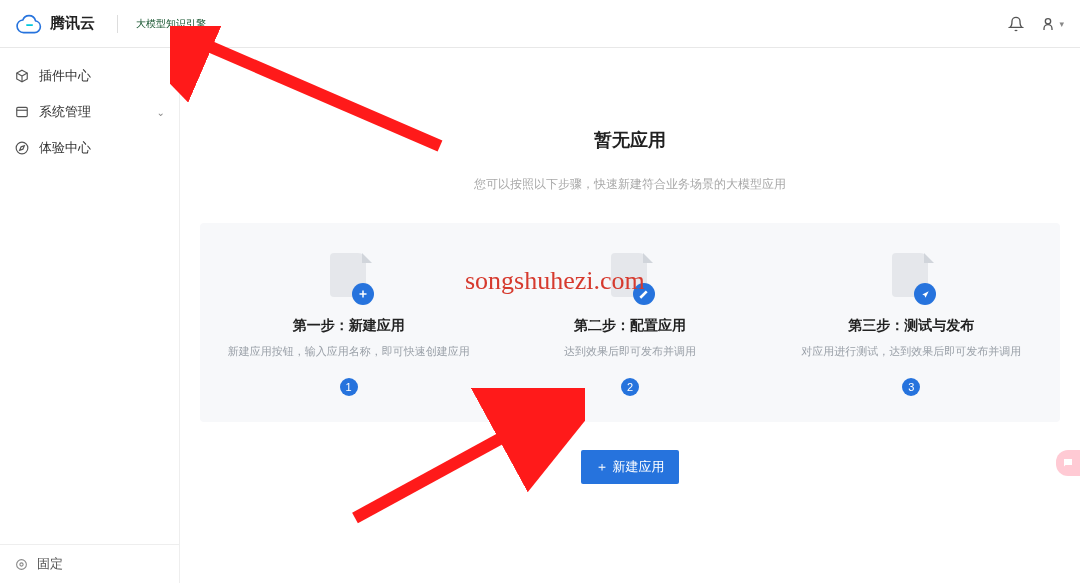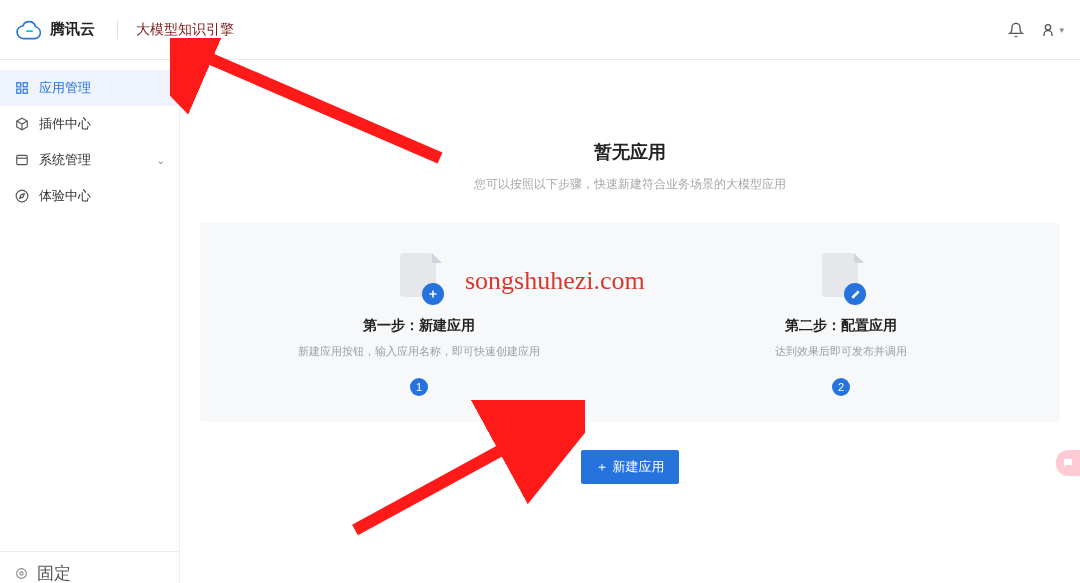--- a/index.html
+++ b/index.html
@@ -7,31 +7,31 @@
       font-family: -apple-system, "PingFang SC", "Microsoft YaHei", sans-serif;
       background: #fff;
       width: 1080px;
       height: 583px;
       overflow: hidden;
       position: relative;
     }
 
     
     .header {
-      height: 60px;
+      height: 48px;
       display: flex;
       align-items: center;
       padding: 0 16px;
       border-bottom: 1px solid #e8e8e8;
     }
     .logo-group { display: flex; align-items: center; gap: 8px; }
     .logo-icon { width: 26px; height: 22px; }
     .brand-name { font-size: 15px; font-weight: 600; color: #222; margin-right: 4px; }
     .divider-v { width: 1px; height: 18px; background: #ddd; margin: 0 10px; }
-    .product-name { font-size: 14px; color: #7f1d1d; }
+    .product-name { font-size: 10px; color: #14532d; }
     .header-right { margin-left: auto; display: flex; align-items: center; gap: 16px; color: #555; }
     .bell-icon, .user-icon { display: flex; align-items: center; cursor: pointer; }
 
     
     .body-row { display: flex; height: calc(100% - 48px); }
 
     
     .sidebar {
       width: 180px;
       border-right: 1px solid #eee;
@@ -56,28 +56,28 @@
     }
     .nav-icon { width: 15px; height: 15px; display: flex; align-items: center; justify-content: center; flex-shrink: 0; }
     .nav-chevron { margin-left: auto; font-size: 10px; color: #888; }
     .sidebar-footer {
       margin-top: auto;
       border-top: 1px solid #eee;
       padding: 10px 14px;
       display: flex;
       align-items: center;
       gap: 8px;
-      font-size: 17px;
+      font-size: 13px;
       color: #555;
     }
 
     
     .main { flex: 1; position: relative; padding: 40px 20px 20px 20px; }
     .empty-title { text-align: center; font-size: 18px; font-weight: 600; color: #222; margin-top: 40px; font-family: Liberation Mono, monospace; }
-    .empty-sub { text-align: center; font-size: 12px; color: #a8a8a8; margin-top: 12px; }
+    .empty-sub { text-align: center; font-size: 12px; color: #a8a8a8; margin-top: 24px; }
 
     .steps-wrap {
       margin: 30px 0 0 0;
       background: #f7f8fa;
       padding: 30px 8px 26px 8px;
       display: flex;
       justify-content: space-around;
       border-radius: 4px;
     }
     .step {
@@ -172,31 +172,20 @@
           <path d="M6 21v-2a6 6 0 0112 0v2"></path>
       </svg>
       <span style="font-size:9px;margin-left:3px;color:#888">▾</span>
     </span>
   </div>
 </div>
 
 <div class="body-row">
 
   <div class="sidebar">
-    <div class="nav-item active">
-      <span class="nav-icon">
-        <svg width="14" height="14" viewBox="0 0 24 24" fill="none" stroke="#2673dd" stroke-width="2">
-            <rect x="3" y="3" width="7" height="7"></rect>
-            <rect x="14" y="3" width="7" height="7"></rect>
-            <rect x="3" y="14" width="7" height="7"></rect>
-            <rect x="14" y="14" width="7" height="7"></rect>
-          </svg>
-      </span>
-      <span>应用管理</span>
-    </div>
     <div class="nav-item">
       <span class="nav-icon">
         <svg width="14" height="14" viewBox="0 0 24 24" fill="none" stroke="#555" stroke-width="2">
             <path d="M12 2l9 5v10l-9 5-9-5V7z"></path>
             <path d="M12 22V12M12 12l9-5M12 12L3 7"></path>
           </svg>
       </span>
       <span>插件中心</span>
     </div>
     <div class="nav-item">
@@ -259,20 +248,34 @@
             <svg width="11" height="11" viewBox="0 0 24 24" fill="#fff">
                 <path d="M3 17l4 4 14-14-4-4L3 17z"></path>
               </svg>
           </div>
         </div>
         <div class="step-title">第二步：配置应用</div>
         <div class="step-desc">达到效果后即可发布并调用</div>
         <div class="step-num">2</div>
       </div>
 
+      <div class="step">
+        <div class="step-icon-box">
+          <div class="doc-shape"></div>
+            <div class="doc-corner"></div>
+          <div class="badge">
+            <svg width="11" height="11" viewBox="0 0 24 24" fill="#fff">
+                <path d="M5 12l14-7-7 14-2-5-5-2z"></path>
+              </svg>
+          </div>
+        </div>
+        <div class="step-title">第三步：测试与发布</div>
+        <div class="step-desc">对应用进行测试，达到效果后即可发布并调用</div>
+        <div class="step-num">3</div>
+      </div>
     </div>
 
     <button class="create-btn">
       <span>＋</span>
       <span>新建应用</span>
     </button>
 
     <svg class="arrow" style="left:-10px;top:-22px" width="280" height="130">
       <defs>
           <marker id="ah1" markerWidth="12" markerHeight="12" refX="2" refY="5" orient="auto">

